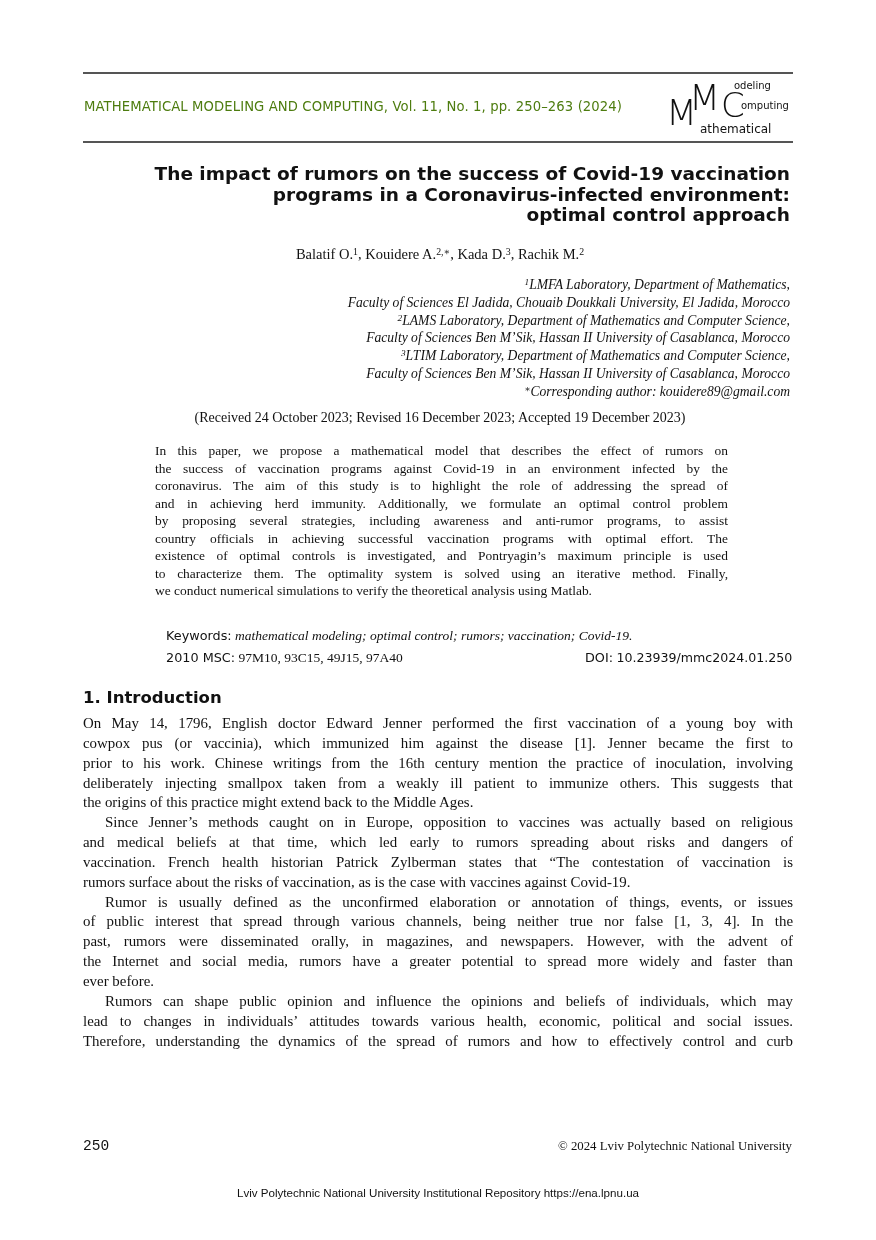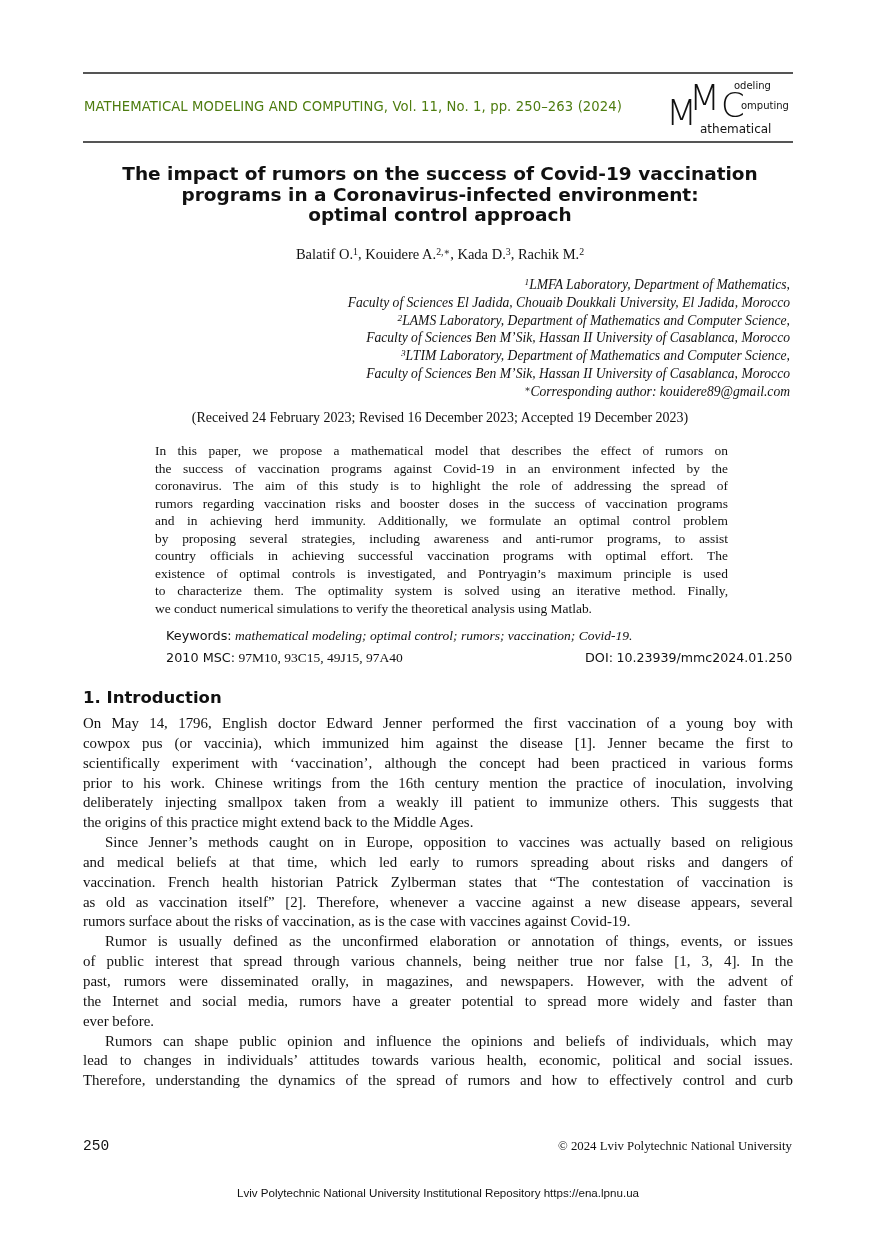--- a/index.html
+++ b/index.html
@@ -10,21 +10,21 @@
   #journal-line { position: absolute; left: 84px; top: 99px; font-size: 13.2px; letter-spacing: 0.1px; font-family: "DejaVu Sans", "Liberation Sans", sans-serif; color: #4d7c0f; }
   #logo { position: absolute; left: 664px; top: 78px; width: 130px; height: 60px; font-family: "DejaVu Sans", "Liberation Sans", sans-serif; color: #111; }
   #logo .bigM1 { position: absolute; left: 2px; top: 17px; font-size: 36px; line-height: 36px; font-weight: 300; }
   #logo .bigM2 { position: absolute; left: 25px; top: 2px; font-size: 36px; line-height: 36px; font-weight: 300; }
   #logo .bigC { position: absolute; left: 57px; top: 10px; font-size: 34px; line-height: 34px; font-weight: 300; }
   #logo .w1 { position: absolute; left: 70px; top: 2px; font-size: 10px; }
   #logo .w2 { position: absolute; left: 77px; top: 22px; font-size: 10px; }
   #logo .w3 { position: absolute; left: 36px; top: 44px; font-size: 12px; }
 
   #title { position: absolute; left: 90px; width: 700px; top: 164px; text-align: center; font-family: "DejaVu Sans", "Liberation Sans", sans-serif; font-weight: bold; font-size: 18.5px; line-height: 20.5px; }
-  #title div { white-space: nowrap; }
+  #title div { white-space: nowrap; text-align: right; }
   #authors { position: absolute; left: 90px; width: 700px; top: 246px; text-align: center; font-size: 14.5px; font-family: "Liberation Serif", "DejaVu Serif", serif; }
   sup { font-size: 0.68em; vertical-align: 0.45em; line-height: 0; }
   #affiliations { position: absolute; left: 90px; width: 700px; top: 276px; text-align: right; font-style: italic; font-size: 13.6px; line-height: 17.8px; font-family: "Liberation Serif", "DejaVu Serif", serif; }
   #affiliations div { white-space: nowrap; }
   #received { position: absolute; left: 90px; width: 700px; top: 410px; text-align: center; font-size: 14px; font-family: "Liberation Serif", "DejaVu Serif", serif; }
   #abstract { position: absolute; left: 155px; width: 573px; top: 442px; font-size: 13.45px; line-height: 17.55px; text-align: justify; font-family: "Liberation Serif", "DejaVu Serif", serif; }
   #abstract div { text-align: justify; text-align-last: justify; white-space: nowrap; }
   #abstract div.last { text-align-last: left; }
   #keywords { position: absolute; left: 166px; top: 628px; font-size: 13.5px; font-family: "Liberation Serif", "DejaVu Serif", serif; white-space: nowrap; }
   #msc { position: absolute; left: 166px; top: 650px; font-size: 13.5px; font-family: "Liberation Serif", "DejaVu Serif", serif; white-space: nowrap; }
@@ -69,27 +69,26 @@
 <div id="affiliations">
   <div><sup>1</sup><span>LMFA Laboratory, Department of Mathematics,</span></div>
   <div><span>Faculty of Sciences El Jadida, Chouaib Doukkali University, El Jadida, Morocco</span></div>
   <div><sup>2</sup><span>LAMS Laboratory, Department of Mathematics and Computer Science,</span></div>
   <div><span>Faculty of Sciences Ben M’Sik, Hassan II University of Casablanca, Morocco</span></div>
   <div><sup>3</sup><span>LTIM Laboratory, Department of Mathematics and Computer Science,</span></div>
   <div><span>Faculty of Sciences Ben M’Sik, Hassan II University of Casablanca, Morocco</span></div>
   <div><sup>∗</sup><span>Corresponding author: kouidere89@gmail.com</span></div>
 </div>
 
-<div id="received">(Received 24 February 2023; Revised 16 December 2023; Accepted 19 December 2023)</div>
+<div id="received">(Received 24 October 2023; Revised 16 December 2023; Accepted 19 December 2023)</div>
 
 <div id="abstract">
   <div>In this paper, we propose a mathematical model that describes the effect of rumors on</div>
   <div>the success of vaccination programs against Covid-19 in an environment infected by the</div>
   <div>coronavirus.  The aim of this study is to highlight the role of addressing the spread of</div>
-  <div>rumors regarding vaccination risks and booster doses in the success of vaccination programs</div>
   <div>and in achieving herd immunity.  Additionally, we formulate an optimal control problem</div>
   <div>by proposing several strategies, including awareness and anti-rumor programs, to assist</div>
   <div>country officials in achieving successful vaccination programs with optimal effort.  The</div>
   <div>existence of optimal controls is investigated, and Pontryagin’s maximum principle is used</div>
   <div>to characterize them. The optimality system is solved using an iterative method. Finally,</div>
   <div class="last">we conduct numerical simulations to verify the theoretical analysis using Matlab.</div>
 </div>
 
 <div id="keywords">
   <span class="lbl">Keywords:</span>
@@ -103,30 +102,28 @@
   <span class="lbl">DOI:</span>
   <span class="doival">10.23939/mmc2024.01.250</span>
 </div>
 
 <div id="section-heading">1.  Introduction</div>
 
 <div id="body-text">
   <div>
     <div class="ln">On May 14, 1796, English doctor Edward Jenner performed the first vaccination of a young boy with</div>
     <div class="ln">cowpox pus (or vaccinia), which immunized him against the disease [1].  Jenner became the first to</div>
-    <div class="ln">scientifically experiment with ‘vaccination’, although the concept had been practiced in various forms</div>
     <div class="ln">prior to his work.  Chinese writings from the 16th century mention the practice of inoculation, involving</div>
     <div class="ln">deliberately injecting smallpox taken from a weakly ill patient to immunize others.  This suggests that</div>
     <div class="ln last">the origins of this practice might extend back to the Middle Ages.</div>
   </div>
   <div>
     <div class="ln indent">Since Jenner’s methods caught on in Europe, opposition to vaccines was actually based on religious</div>
     <div class="ln">and medical beliefs at that time, which led early to rumors spreading about risks and dangers of</div>
     <div class="ln">vaccination.  French health historian Patrick Zylberman states that “The contestation of vaccination is</div>
-    <div class="ln">as old as vaccination itself” [2].  Therefore, whenever a vaccine against a new disease appears, several</div>
     <div class="ln last">rumors surface about the risks of vaccination, as is the case with vaccines against Covid-19.</div>
   </div>
   <div>
     <div class="ln indent">Rumor is usually defined as the unconfirmed elaboration or annotation of things, events, or issues</div>
     <div class="ln">of public interest that spread through various channels, being neither true nor false [1, 3, 4].  In the</div>
     <div class="ln">past, rumors were disseminated orally, in magazines, and newspapers.  However, with the advent of</div>
     <div class="ln">the Internet and social media, rumors have a greater potential to spread more widely and faster than</div>
     <div class="ln last">ever before.</div>
   </div>
   <div>

